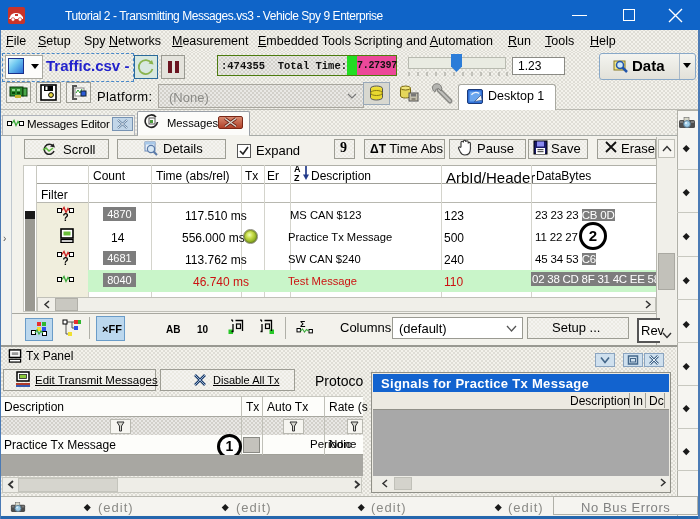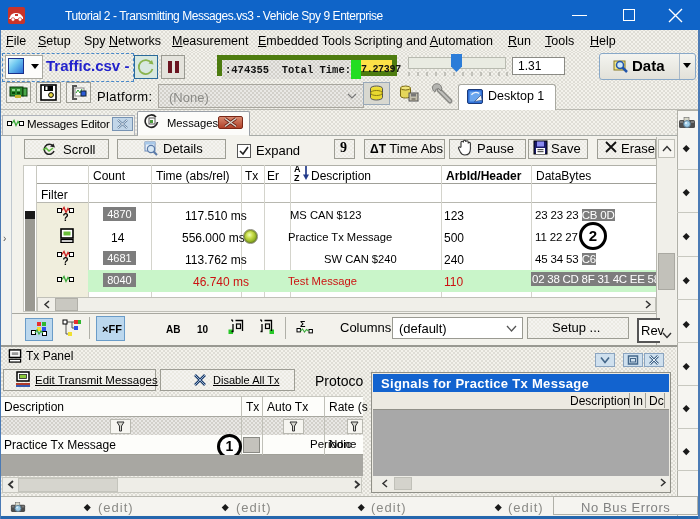--- a/index.html
+++ b/index.html
@@ -50,36 +50,36 @@
  <svg width="22" height="22" viewBox="0 0 22 22">
         <path d="M16.5 7 A7 7 0 1 0 17.5 13" fill="none" stroke="#8ab44e" stroke-width="1.8"></path>
         <path d="M13.5 7.5 L18.5 8.5 L17 4 Z" fill="#8ab44e"></path>
       </svg>
 </div>
 <div class="a" style="left:161px;top:55px;width:24px;height:24px;border:1px solid #9a9a92;background:#e4e3dc;box-sizing:border-box;">
  <div class="a" style="left:6px;top:5px;width:4px;height:12px;background:#6b1420;"></div>
  <div class="a" style="left:13px;top:5px;width:4px;height:12px;background:#6b1420;"></div>
 </div>
 
-<div class="a" style="left:217px;top:55px;width:180px;height:21px;border:5px solid #4d7c0f;background:#fde047;box-sizing:border-box;">
+<div class="a" style="left:217px;top:55px;width:180px;height:21px;border:1px solid #4d7c0f;background:#ec4899;box-sizing:border-box;">
  <div class="a gdith" style="left:0;top:0;width:129px;height:19px;"></div>
  <div class="a txt" style="left:3px;top:4px;font-family:'Liberation Mono',monospace;font-size:10.5px;font-weight:bold;color:#111;">:474355&nbsp;&nbsp;Total&nbsp;Time:</div>
  <div class="a" style="left:129px;top:0;width:10px;height:19px;background:#22dd22;"></div>
  <div class="a txt" style="left:139px;top:4px;font-family:'Liberation Mono',monospace;font-size:10px;letter-spacing:-0.3px;font-weight:bold;color:#111;">7.27397</div>
 </div>
 
 <div class="a" style="left:408px;top:57px;width:98px;height:12px;background:#e9ebe2;border:1px solid #b8bab0;box-sizing:border-box;"></div>
 <div class="a" style="left:451px;top:54px;width:11px;height:18px;background:#2b7cd8;clip-path:polygon(0 0,100% 0,100% 70%,50% 100%,0 70%);"></div>
 <svg class="a" style="left:408px;top:72px;" width="100" height="5">
       <g stroke="#9a9a92" stroke-width="1">
 <path d="M1 0v4M10 0v4M19 0v4M28 0v4M37 0v4M46 0v4M55 0v4M64 0v4M73 0v4M82 0v4M91 0v4M99 0v4"></path>
       </g>
     </svg>
 <div class="a" style="left:512px;top:57px;width:53px;height:18px;background:#fff;border:1px solid #8a8a84;box-sizing:border-box;"></div>
-<div class="a txt" style="left:518px;top:59px;font-size:12px;">1.31</div>
+<div class="a txt" style="left:518px;top:59px;font-size:12px;">1.23</div>
 
 <div class="a" style="left:599px;top:53px;width:97px;height:27px;border:1px solid #88a8c8;border-radius:3px;background:linear-gradient(#f4f4f0,#e2e1d9);box-sizing:border-box;"></div>
 <svg class="a" style="left:613px;top:59px;" width="16" height="16" viewBox="0 0 16 16">
       <rect x="1" y="2" width="11" height="9" fill="#f0e68c" stroke="#8a7a20"></rect>
       <circle cx="7" cy="6" r="3.5" fill="#cfe8f5" stroke="#2255aa" stroke-width="1.5"></circle>
       <path d="M9.5 8.5 L14 13" stroke="#2255aa" stroke-width="2.5"></path>
     </svg>
 <div class="a txt" style="left:632px;top:57px;font-size:15px;font-weight:bold;">Data</div>
 <div class="a" style="left:679px;top:54px;width:1px;height:25px;background:#a8b8c8;"></div>
 <div class="a" style="left:683px;top:63px;width:0;height:0;border-left:4px solid transparent;border-right:4px solid transparent;border-top:5px solid #000;"></div>
@@ -236,21 +236,21 @@
 <div class="a txt" style="left:156px;top:169px;font-size:12px;">Time (abs/rel)</div>
 <div class="a txt" style="left:245px;top:169px;font-size:12px;">Tx</div>
 <div class="a txt" style="left:267px;top:169px;font-size:12px;">Er</div>
 <svg class="a" style="left:294px;top:164px;" width="17" height="17" viewBox="0 0 17 17">
       <text x="0" y="8" font-size="9" font-weight="bold" font-family="Liberation Sans">A</text>
       <text x="0" y="16.5" font-size="9" font-weight="bold" font-family="Liberation Sans">Z</text>
       <path d="M12 2 v9" stroke="#223a8a" stroke-width="1.7"></path>
       <path d="M9 10.5 h6 l-3 5.5 z" fill="#223a8a"></path>
     </svg>
 <div class="a txt" style="left:311px;top:169px;font-size:12px;">Description</div>
-<div class="a txt" style="left:446px;top:169px;font-size:12px;font-weight:bold;">ArbId/Header</div>
+<div class="a txt" style="left:446px;top:169px;font-size:15px;">ArbId/Header</div>
 <div class="a txt" style="left:536px;top:169px;font-size:12px;">DataBytes</div>
 
 <div class="a" style="left:37px;top:184px;width:619px;height:19px;border-bottom:1px solid #b8b8b0;box-sizing:border-box;"></div>
 <div class="a txt" style="left:41px;top:188px;font-size:12px;">Filter</div>
 
 <div class="a" style="left:88px;top:165px;width:1px;height:147px;background:#d4d4cc;"></div>
 <div class="a" style="left:151px;top:165px;width:1px;height:147px;background:#d4d4cc;"></div>
 <div class="a" style="left:241px;top:165px;width:1px;height:147px;background:#d4d4cc;"></div>
 <div class="a" style="left:264px;top:165px;width:1px;height:147px;background:#d4d4cc;"></div>
 <div class="a" style="left:290px;top:165px;width:1px;height:147px;background:#d4d4cc;"></div>
@@ -293,21 +293,21 @@
 <div class="a txt" style="left:111px;top:231px;font-size:12px;">14</div>
 <div class="a txt" style="left:182px;top:231px;font-size:12px;">556.000 ms</div>
 <div class="a" style="left:243px;top:229px;width:15px;height:15px;border-radius:50%;background:radial-gradient(circle at 42% 38%,#eeffb0 0%,#c8dc48 30%,#94b426 60%,#6a8a14 85%,#4e6a0c 100%);border:1px solid #8a8a7a;box-shadow:inset 0 0 0 1px rgba(90,110,30,.5);box-sizing:border-box;"></div>
 <div class="a txt" style="left:288px;top:231px;font-size:11.2px;">Practice Tx Message</div>
 <div class="a txt" style="left:444px;top:231px;font-size:12px;">500</div>
 <div class="a txt" style="left:535px;top:231px;font-size:11.5px;letter-spacing:-0.15px;">11 22 27</div>
 <div class="a" style="left:579px;top:222px;width:28px;height:28px;border:3.5px solid #000;border-radius:50%;background:#fff;box-sizing:border-box;text-align:center;line-height:21px;font-size:15px;font-weight:bold;">2</div>
 
 <div class="a" style="left:103px;top:251px;width:33px;height:14px;background:#7d7d7d;color:#fff;font-size:11px;text-align:center;line-height:14px;">4681</div>
 <div class="a txt" style="left:185px;top:253px;font-size:12px;">113.762 ms</div>
-<div class="a txt" style="left:288px;top:253px;font-size:11.2px;margin-left:36px;">SW CAN $240</div>
+<div class="a txt" style="left:288px;top:253px;font-size:11.2px;">SW CAN $240</div>
 <div class="a txt" style="left:444px;top:253px;font-size:12px;">240</div>
 <div class="a txt" style="left:535px;top:253px;font-size:11.5px;letter-spacing:-0.15px;">45 34 53 <span style="background:#7d7d7d;color:#fff;">C6</span></div>
 
 <div class="a" style="left:103px;top:273px;width:33px;height:14px;background:#7d7d7d;color:#fff;font-size:11px;text-align:center;line-height:14px;">8040</div>
 <div class="a txt" style="left:193px;top:275px;font-size:12px;color:#cc1111;">46.740 ms</div>
 <div class="a txt" style="left:288px;top:275px;font-size:11.2px;color:#cc1111;">Test Message</div>
 <div class="a txt" style="left:444px;top:275px;font-size:12px;color:#cc1111;">110</div>
 <div class="a txt" style="left:531px;top:273px;font-size:11.5px;letter-spacing:-0.25px;"><span style="background:#7d7d7d;color:#fff;padding:1px 1px;">02 38 CD 8F 31 4C EE 58</span></div>
 
 <div class="a" style="left:37px;top:297px;width:619px;height:15px;background:#f0efe9;border:1px solid #c0c0b8;box-sizing:border-box;"></div>

